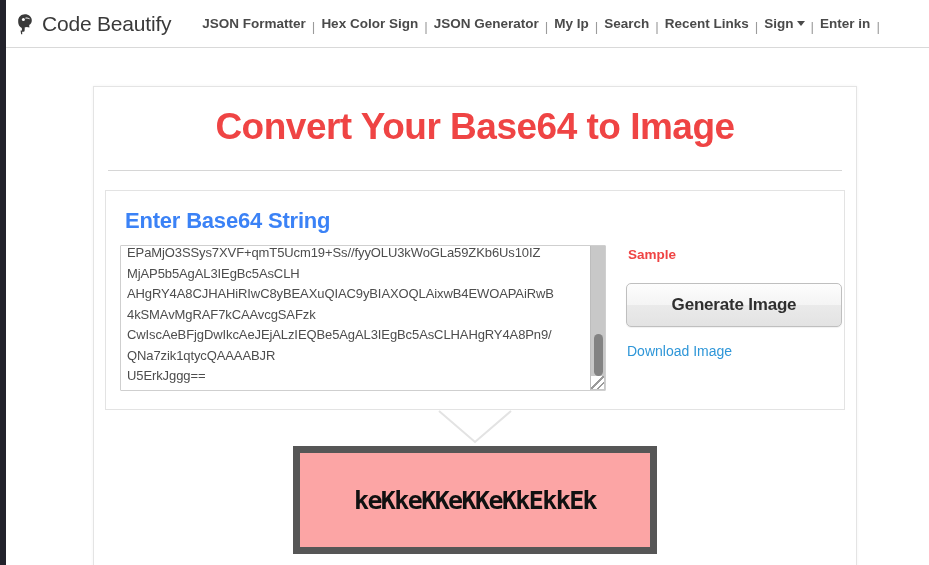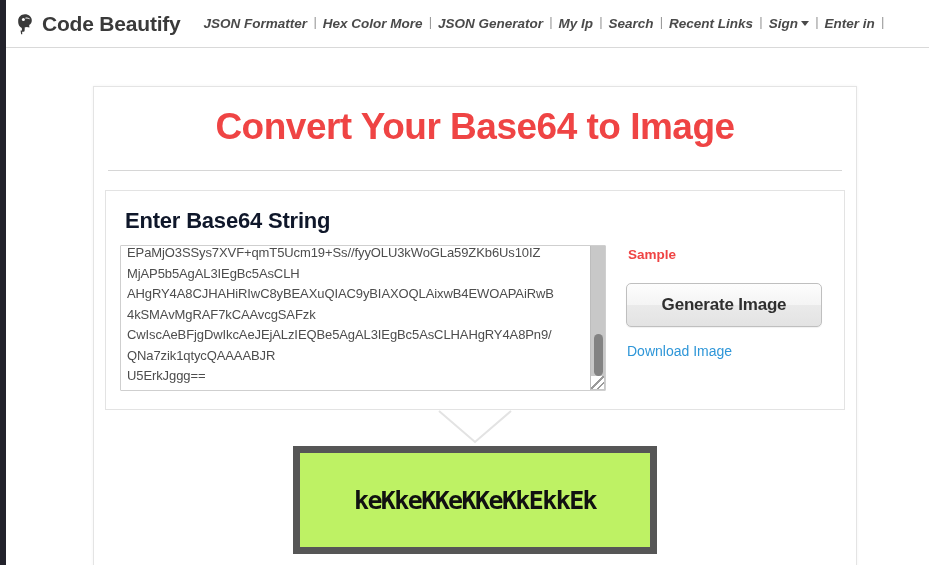--- a/index.html
+++ b/index.html
@@ -55,31 +55,30 @@
     user-select: none;
   }
   .brand-icon {
     width: 26px;
     height: 26px;
     margin-right: 2px;
     flex: none;
   }
   .brand-text {
     font-size: 21px;
-    font-weight: bold;
+    font-weight: normal;
     color: #3a3a3a;
     letter-spacing: -0.2px;
     white-space: nowrap;
   }
   .nav {
     display: flex;
-    align-items: flex-start;
-    margin-left: 18px;
+    align-items: flex-end;
+    margin-left: 26px;
     white-space: nowrap;
-    font-style: italic;
   }
   .nav-item {
     font-size: 13.5px;
     font-weight: bold;
     color: #4a4a4a;
     text-decoration: none;
     padding: 0 5px;
     line-height: 20px;
   }
   .nav-sep {
@@ -134,21 +133,21 @@
     margin: 19px 11px 0 11px;
     border: 1px solid #e3e3e3;
     background: #ffffff;
     box-sizing: border-box;
     padding: 14px 14px 18px 14px;
     min-height: 210px;
   }
   .panel-heading {
     font-size: 22px;
     font-weight: bold;
-    color: #0f172a;
+    color: #3b82f6;
     margin: 3px 0 11px 5px;
     letter-spacing: -0.2px;
   }
   .panel-body {
     display: flex;
     align-items: flex-start;
   }
 
   .textarea-col {
     position: relative;
@@ -217,21 +216,21 @@
   .sample-link {
     display: inline-block;
     font-size: 13.5px;
     font-weight: bold;
     color: #ef4444;
     text-decoration: none;
     margin: 0 0 0 2px;
   }
   .generate-btn {
     display: block;
-    width: 196px;
+    width: 216px;
     height: 44px;
     margin: 20px 0 0 0;
     background: linear-gradient(to bottom, #fdfdfd 0%, #f4f4f4 50%, #eaeaea 51%, #e3e3e3 100%);
     border: 1px solid #bfbfbf;
     border-radius: 5px;
     font-family: "Liberation Sans", sans-serif;
     font-size: 17px;
     font-weight: bold;
     color: #2f2f2f;
     cursor: pointer;
@@ -264,21 +263,21 @@
   
   .output-wrap {
     position: relative;
     margin: 0 11px;
     text-align: center;
   }
   .output-image {
     display: inline-block;
     width: 364px;
     height: 108px;
-    background: #bef264;
+    background: #fca5a5;
     border: 7px solid #565656;
     box-sizing: border-box;
     position: relative;
   }
   .output-image-text {
     position: absolute;
     left: 0;
     right: 0;
     top: 50%;
     transform: translateY(-50%);
@@ -315,21 +314,21 @@
           <circle cx="9.4" cy="8.4" r="1.5" fill="#ffffff"></circle>
           <path d="M11.5 6.6c2.1-.6 4 .2 4.7 1.9-1.6-.9-3.3-1.1-4.7-.7z" fill="#ffffff"></path>
         </svg>
       </span>
       <span class="brand-text">Code Beautify</span>
     </a>
 
     <nav class="nav">
       <a class="nav-item" href="#">JSON Formatter</a>
       <span class="nav-sep">|</span>
-      <a class="nav-item" href="#">Hex Color More</a>
+      <a class="nav-item" href="#">Hex Color Sign</a>
       <span class="nav-sep">|</span>
       <a class="nav-item" href="#">JSON Generator</a>
       <span class="nav-sep">|</span>
       <a class="nav-item" href="#">My Ip</a>
       <span class="nav-sep">|</span>
       <a class="nav-item" href="#">Search</a>
       <span class="nav-sep">|</span>
       <a class="nav-item" href="#">Recent Links</a>
       <span class="nav-sep">|</span>
       <a class="nav-item" href="#"><span>Sign</span><span class="nav-caret"></span></a>

